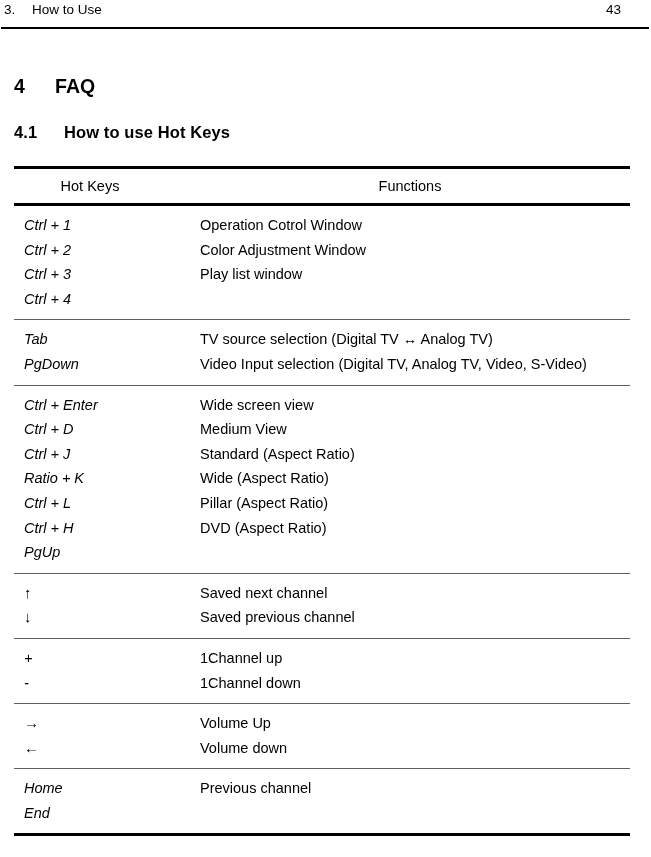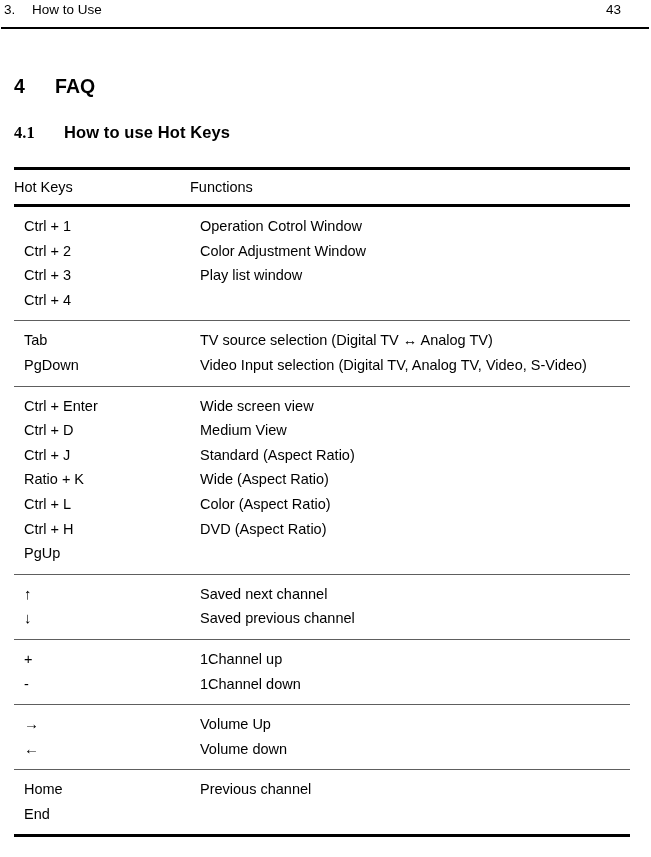--- a/index.html
+++ b/index.html
@@ -59,21 +59,21 @@
   .h1 .num { width: 41px; }
 
   .h2 {
     display: flex;
     align-items: baseline;
     font-size: 16.5px;
     font-weight: bold;
     margin: 25px 0 0 14px;
     letter-spacing: .1px;
   }
-  .h2 .num { width: 50px; font-family: Liberation Serif, serif; }
+  .h2 .num { width: 50px; }
 
   
   .table {
     margin: 24px 21px 0 14px;
   }
   .rule-thick {
     height: 0;
     border-top: 3px solid #000000;
   }
   .rule-thin {
@@ -82,38 +82,40 @@
   }
 
   .thead {
     display: flex;
     font-size: 14.5px;
     line-height: 17px;
     padding: 9px 0 8px 0;
   }
   .thead .c1 {
     width: 176px;
+    text-align: center;
     padding-right: 24px;
     box-sizing: border-box;
   }
-  .thead .c2 { flex: 1; }
+  .thead .c2 { flex: 1; text-align: center; }
 
   .group {
     padding: 7px 0 8px 0;
   }
   .row {
     display: flex;
     font-size: 14.5px;
     line-height: 24.6px;
   }
   .row .c1 {
     width: 186px;
     padding-left: 10px;
     box-sizing: border-box;
     flex-shrink: 0;
+    font-style: italic;
   }
   .row .c2 {
     flex: 1;
     padding-right: 4px;
   }
   .arrow-cell {
     font-size: 15px;
   }
 </style>
 </head>
@@ -190,21 +192,21 @@
         <div class="row">
           <div class="c1">Ctrl + J</div>
           <div class="c2">Standard (Aspect Ratio)</div>
         </div>
         <div class="row">
           <div class="c1">Ratio + K</div>
           <div class="c2">Wide (Aspect Ratio)</div>
         </div>
         <div class="row">
           <div class="c1">Ctrl + L</div>
-          <div class="c2">Color (Aspect Ratio)</div>
+          <div class="c2">Pillar (Aspect Ratio)</div>
         </div>
         <div class="row">
           <div class="c1">Ctrl + H</div>
           <div class="c2">DVD (Aspect Ratio)</div>
         </div>
         <div class="row">
           <div class="c1">PgUp</div>
         </div>
       </div>
       <div class="rule-thin"></div>

